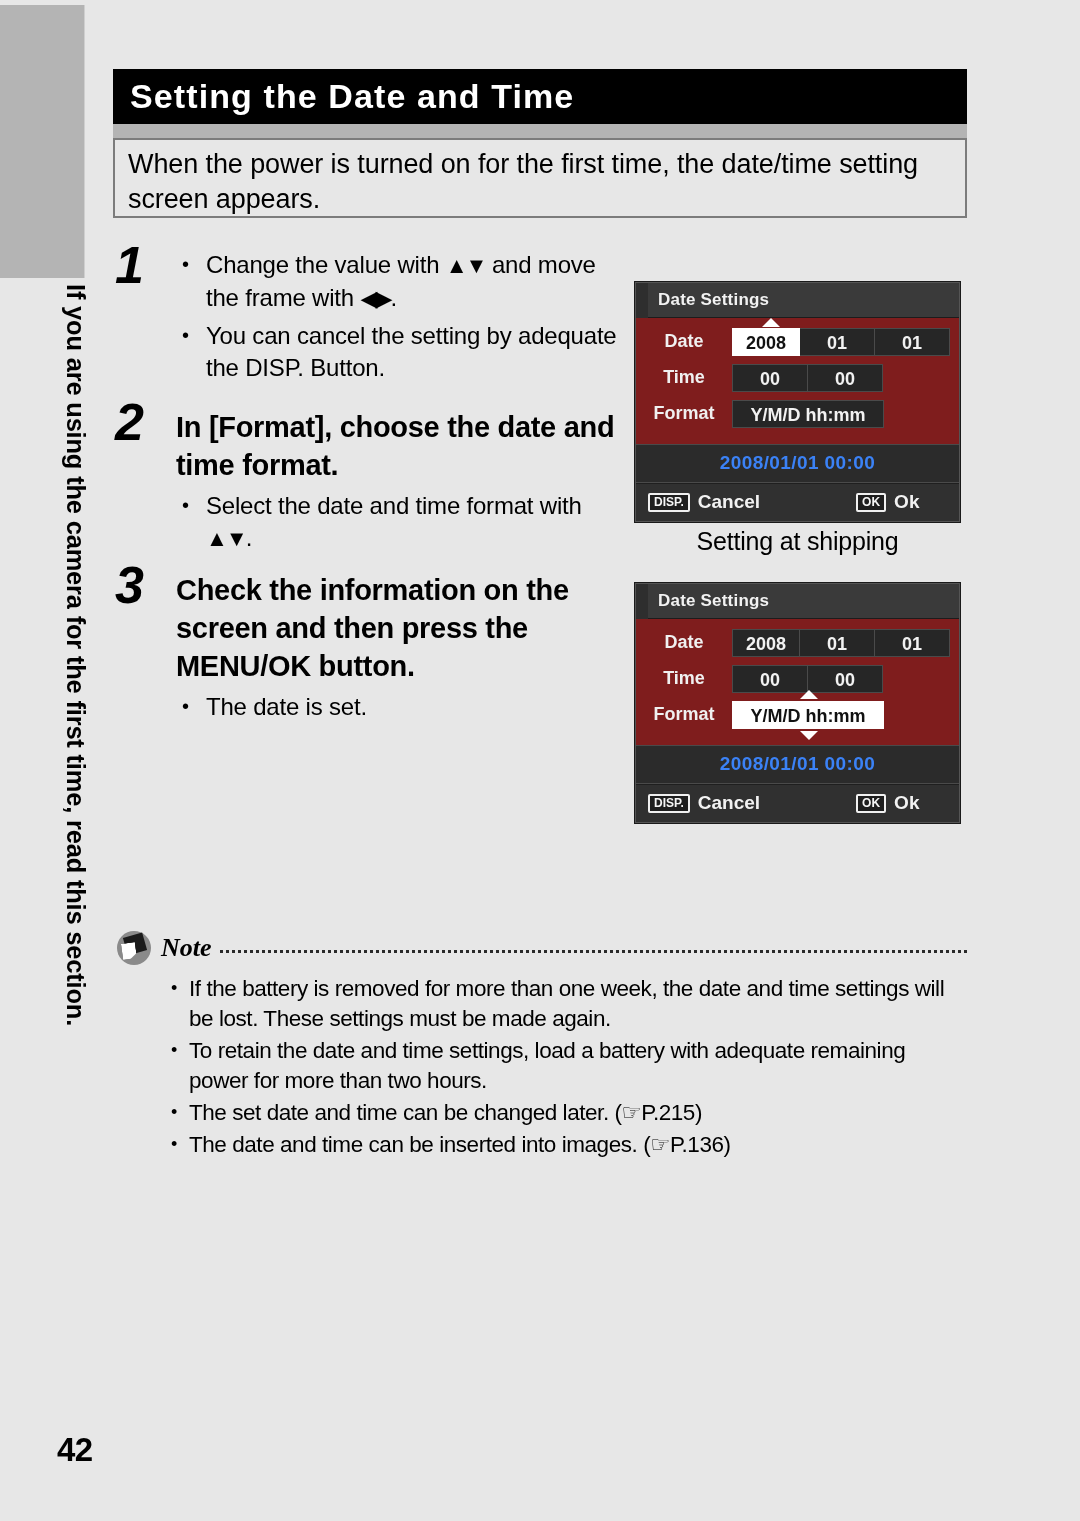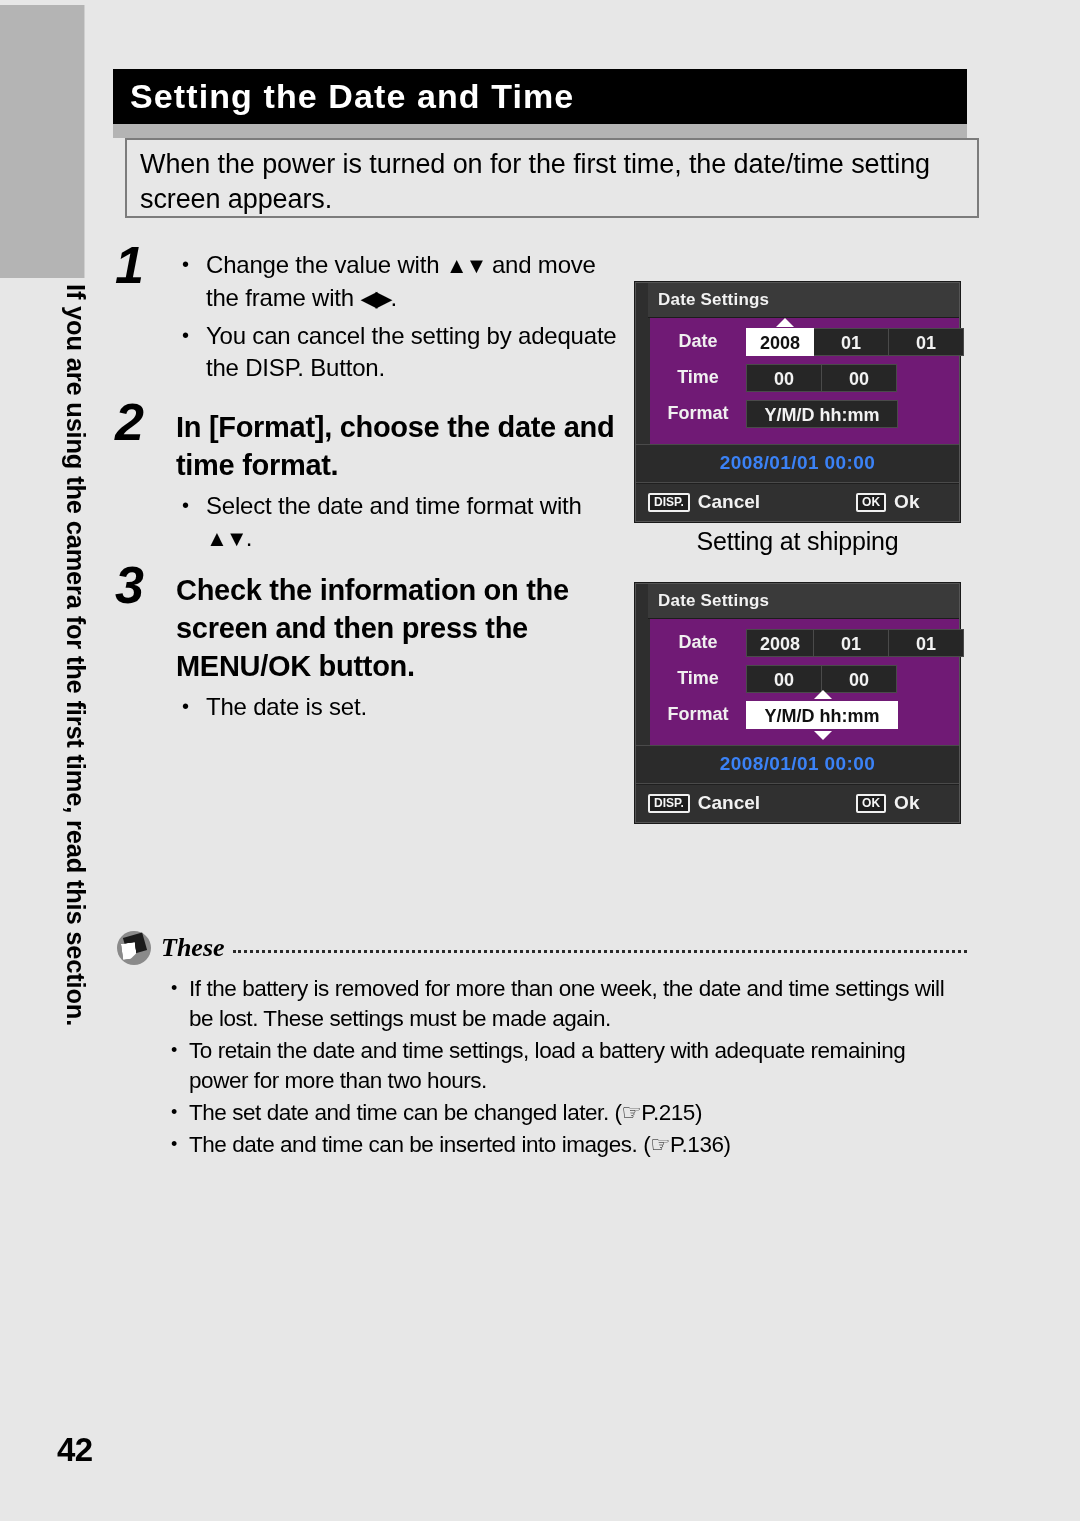--- a/index.html
+++ b/index.html
@@ -81,21 +81,21 @@
     left: 0;
     top: 124px;
     width: 854px;
     height: 14px;
     background: #b4b4b4;
   }
 
   
   .intro-box {
     position: absolute;
-    left: 12px;
+    left: 0;
     top: 138px;
     width: 854px;
     height: 80px;
     border: 2px solid #7c7c7c;
     box-sizing: border-box;
     background: #e7e7e7;
   }
   .intro-text {
     font-size: 27px;
     line-height: 35px;
@@ -175,24 +175,23 @@
     background: #3a3a3a;
     color: #f2f2f2;
     font-size: 17px;
     font-weight: bold;
     padding: 7px 0 7px 10px;
     border-bottom: 1px solid #1c1c1c;
     letter-spacing: 0.2px;
     margin-left: 12px;
   }
   .scr-body {
-    background: #701a75;
+    background: #7f1d1d;
     padding: 8px 0 10px 0;
     position: relative;
-    margin-left: 14px;
   }
   .scr-row {
     display: flex;
     align-items: center;
     height: 31px;
     margin-bottom: 5px;
     position: relative;
   }
   .scr-label {
     width: 96px;
@@ -516,21 +515,21 @@
     </div>
   </div>
 
   <div class="note-wrap">
     <div class="note-head">
       <div class="note-icon">
         <div class="circ"></div>
         <div class="pg1"></div>
         <div class="pg2"></div>
       </div>
-      <div class="note-word">These</div>
+      <div class="note-word">Note</div>
       <div class="note-dash"></div>
     </div>
     <ul class="note-list">
       <li>If the battery is removed for more than one week, the date and time settings will be lost. These settings must be made again.</li>
       <li>To retain the date and time settings, load a battery with adequate remaining power for more than two hours.</li>
       <li>The set date and time can be changed later. (☞P.215)</li>
       <li>The date and time can be inserted into images. (☞P.136)</li>
     </ul>
   </div>
 

